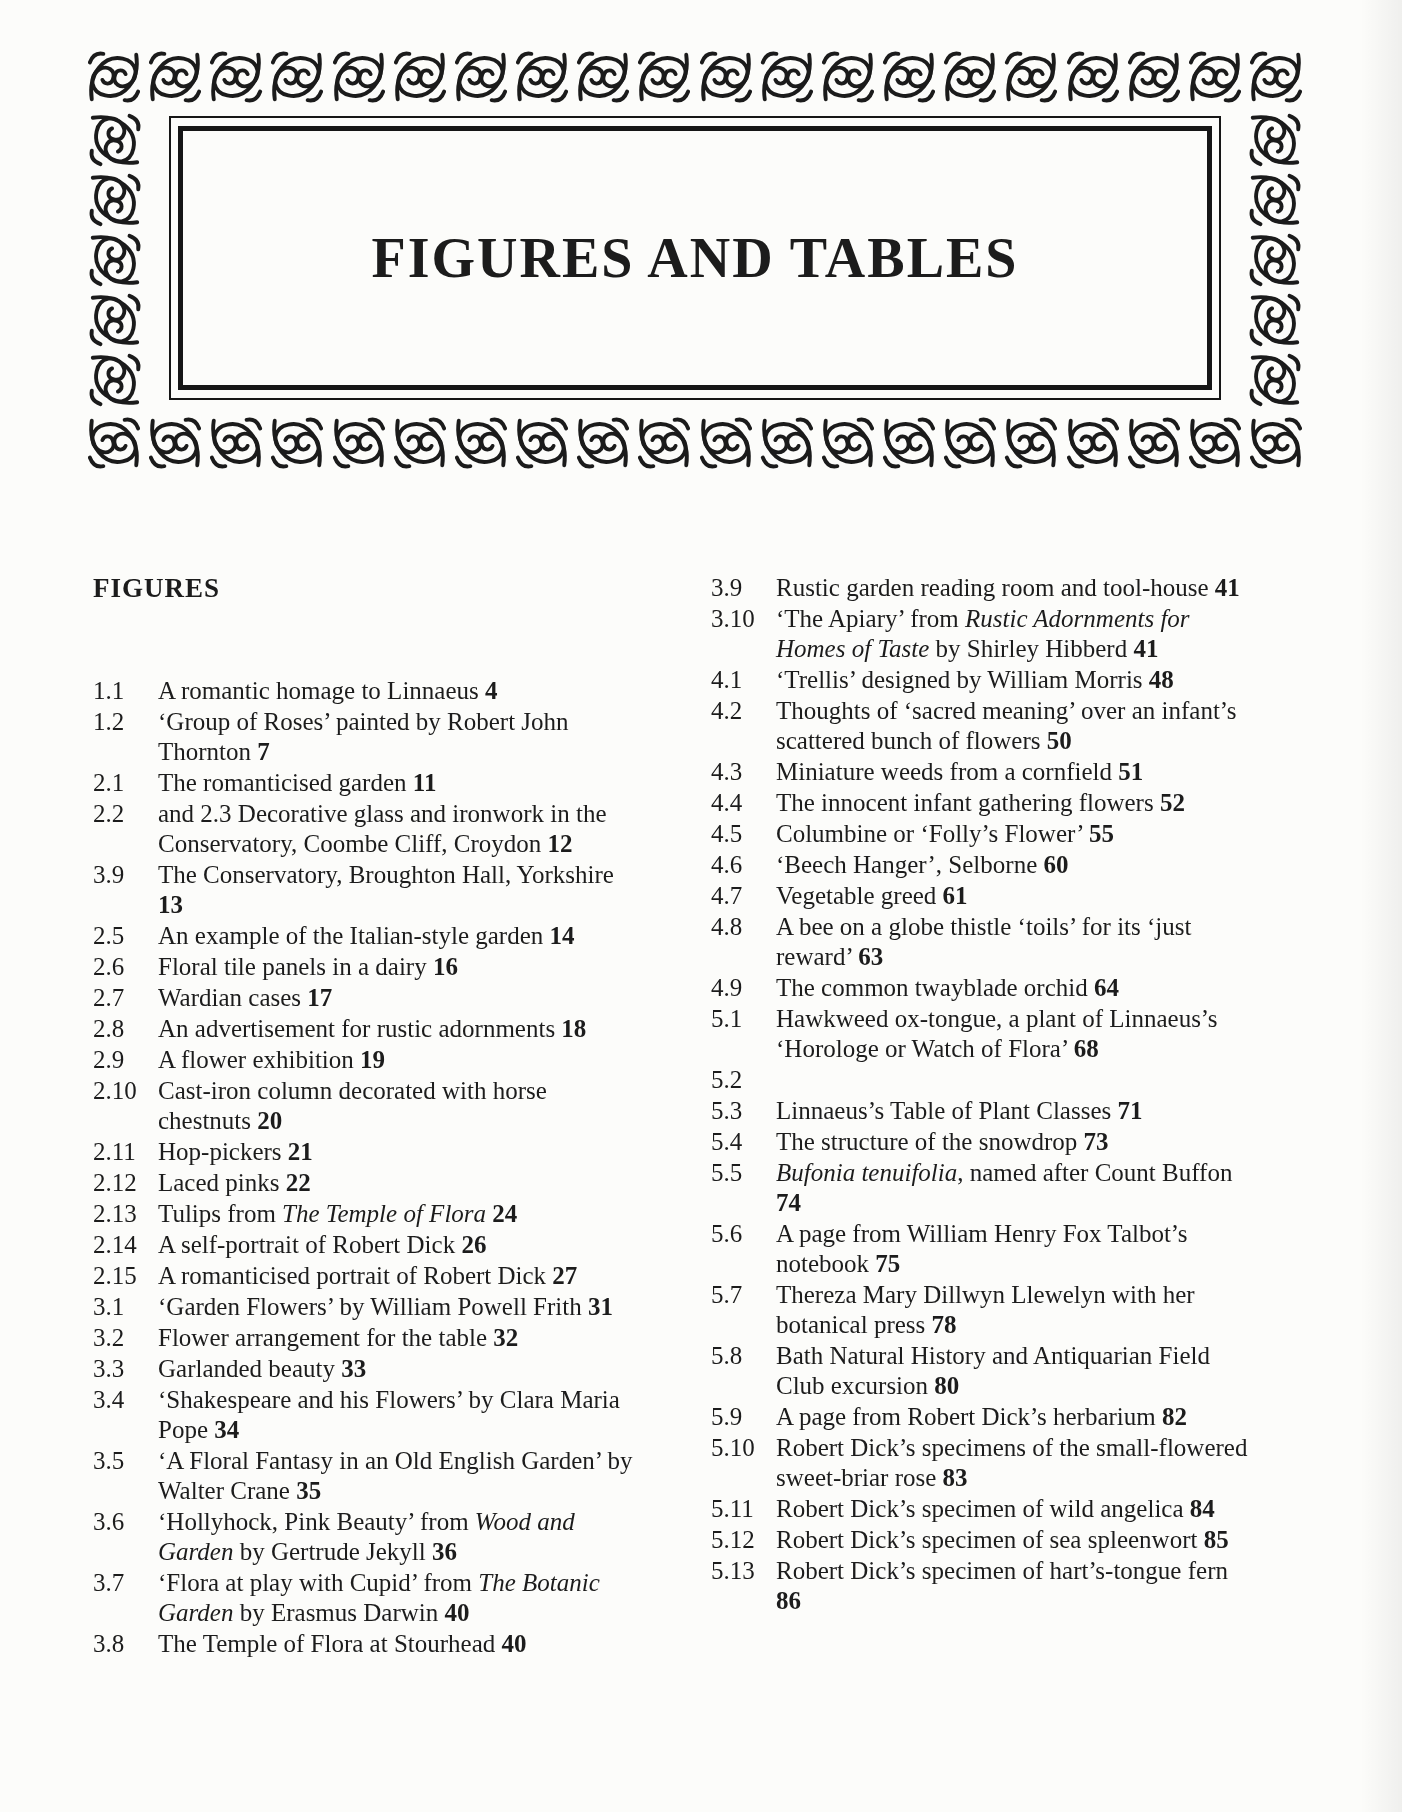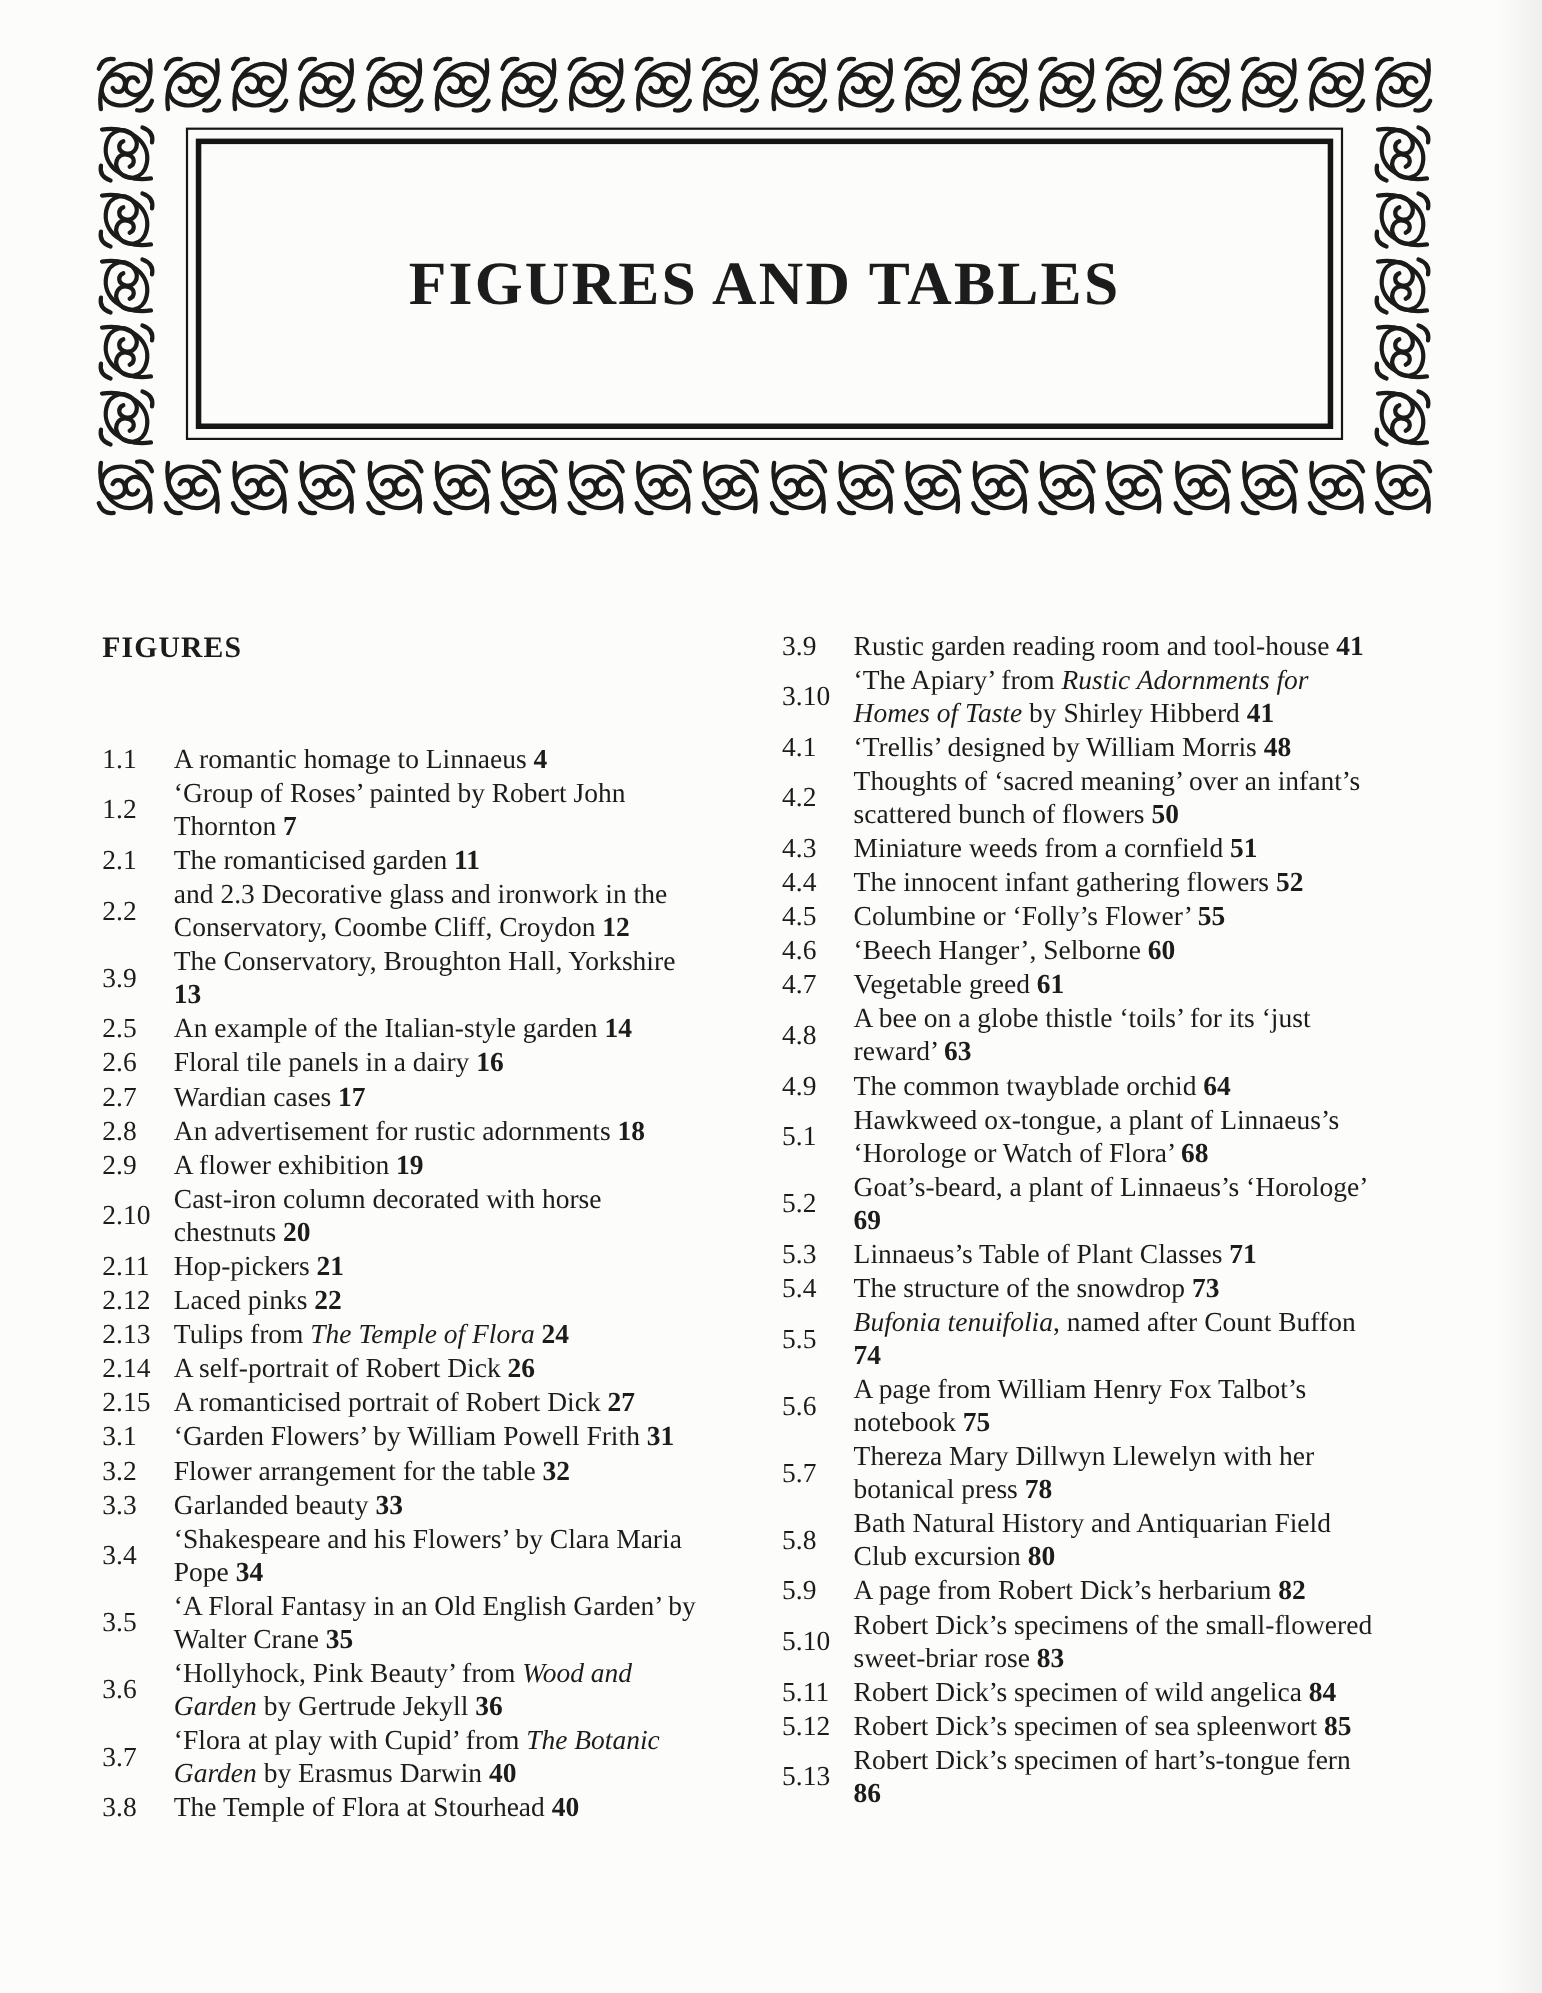--- a/index.html
+++ b/index.html
@@ -39,21 +39,21 @@
   
   .columns{
     position:absolute;left:93px;top:538px;
     display:flex;gap:71px;margin-top:35px;
   }
   .col{width:547px;}
   h2{
     margin:0 0 72px 0;font-size:27px;font-weight:bold;letter-spacing:1px;
   }
   .entries{font-size:25px;line-height:30px;}
-  .entry{display:flex;margin-bottom:1px;align-items:center;}
+  .entry{display:flex;margin-bottom:1px;}
   .num{flex:0 0 65px;}
   .txt{flex:1;}
   .txt b{font-weight:bold;}
   .txt em{font-style:italic;}
 </style>
 </head>
 <body>
 
 <div class="page">
 
@@ -622,21 +622,20 @@
           <div class="entry">
             <span class="num">4.9</span>
             <span class="txt"><span>The common twayblade orchid</span> <b>64</b></span>
           </div>
           <div class="entry">
             <span class="num">5.1</span>
             <span class="txt"><span>Hawkweed ox-tongue, a plant of Linnaeus’s ‘Horologe or Watch of Flora’</span> <b>68</b></span>
           </div>
           <div class="entry">
             <span class="num">5.2</span>
-            <span class="txt"><span>Goat’s-beard, a plant of Linnaeus’s ‘Horologe’</span> <b>69</b></span>
           </div>
           <div class="entry">
             <span class="num">5.3</span>
             <span class="txt"><span>Linnaeus’s Table of Plant Classes</span> <b>71</b></span>
           </div>
           <div class="entry">
             <span class="num">5.4</span>
             <span class="txt"><span>The structure of the snowdrop</span> <b>73</b></span>
           </div>
           <div class="entry">

